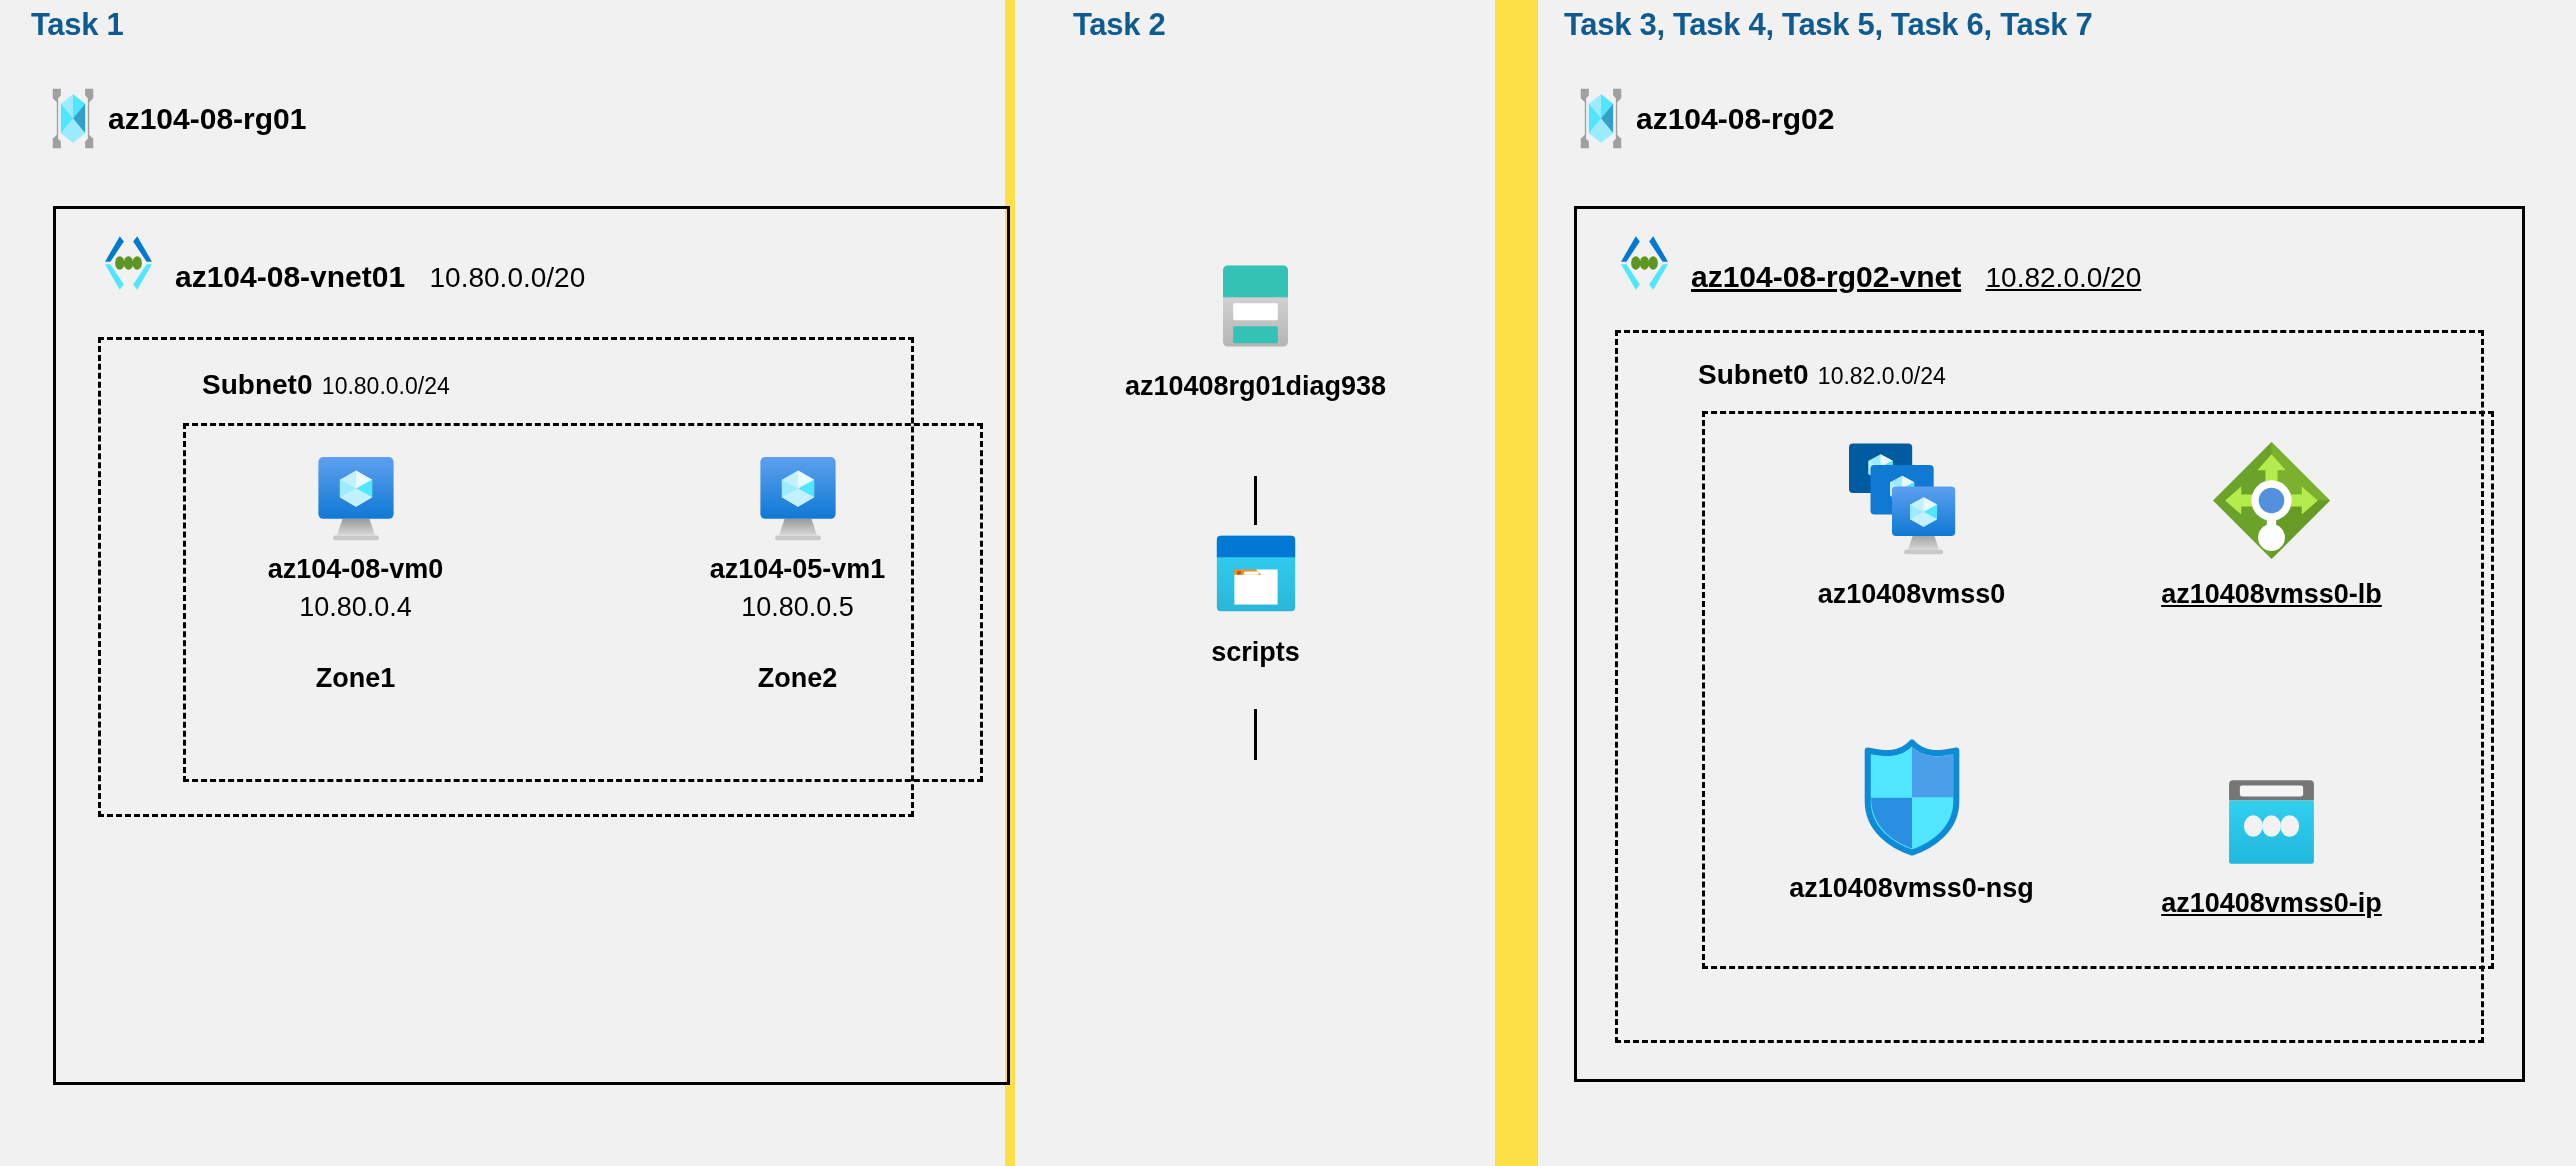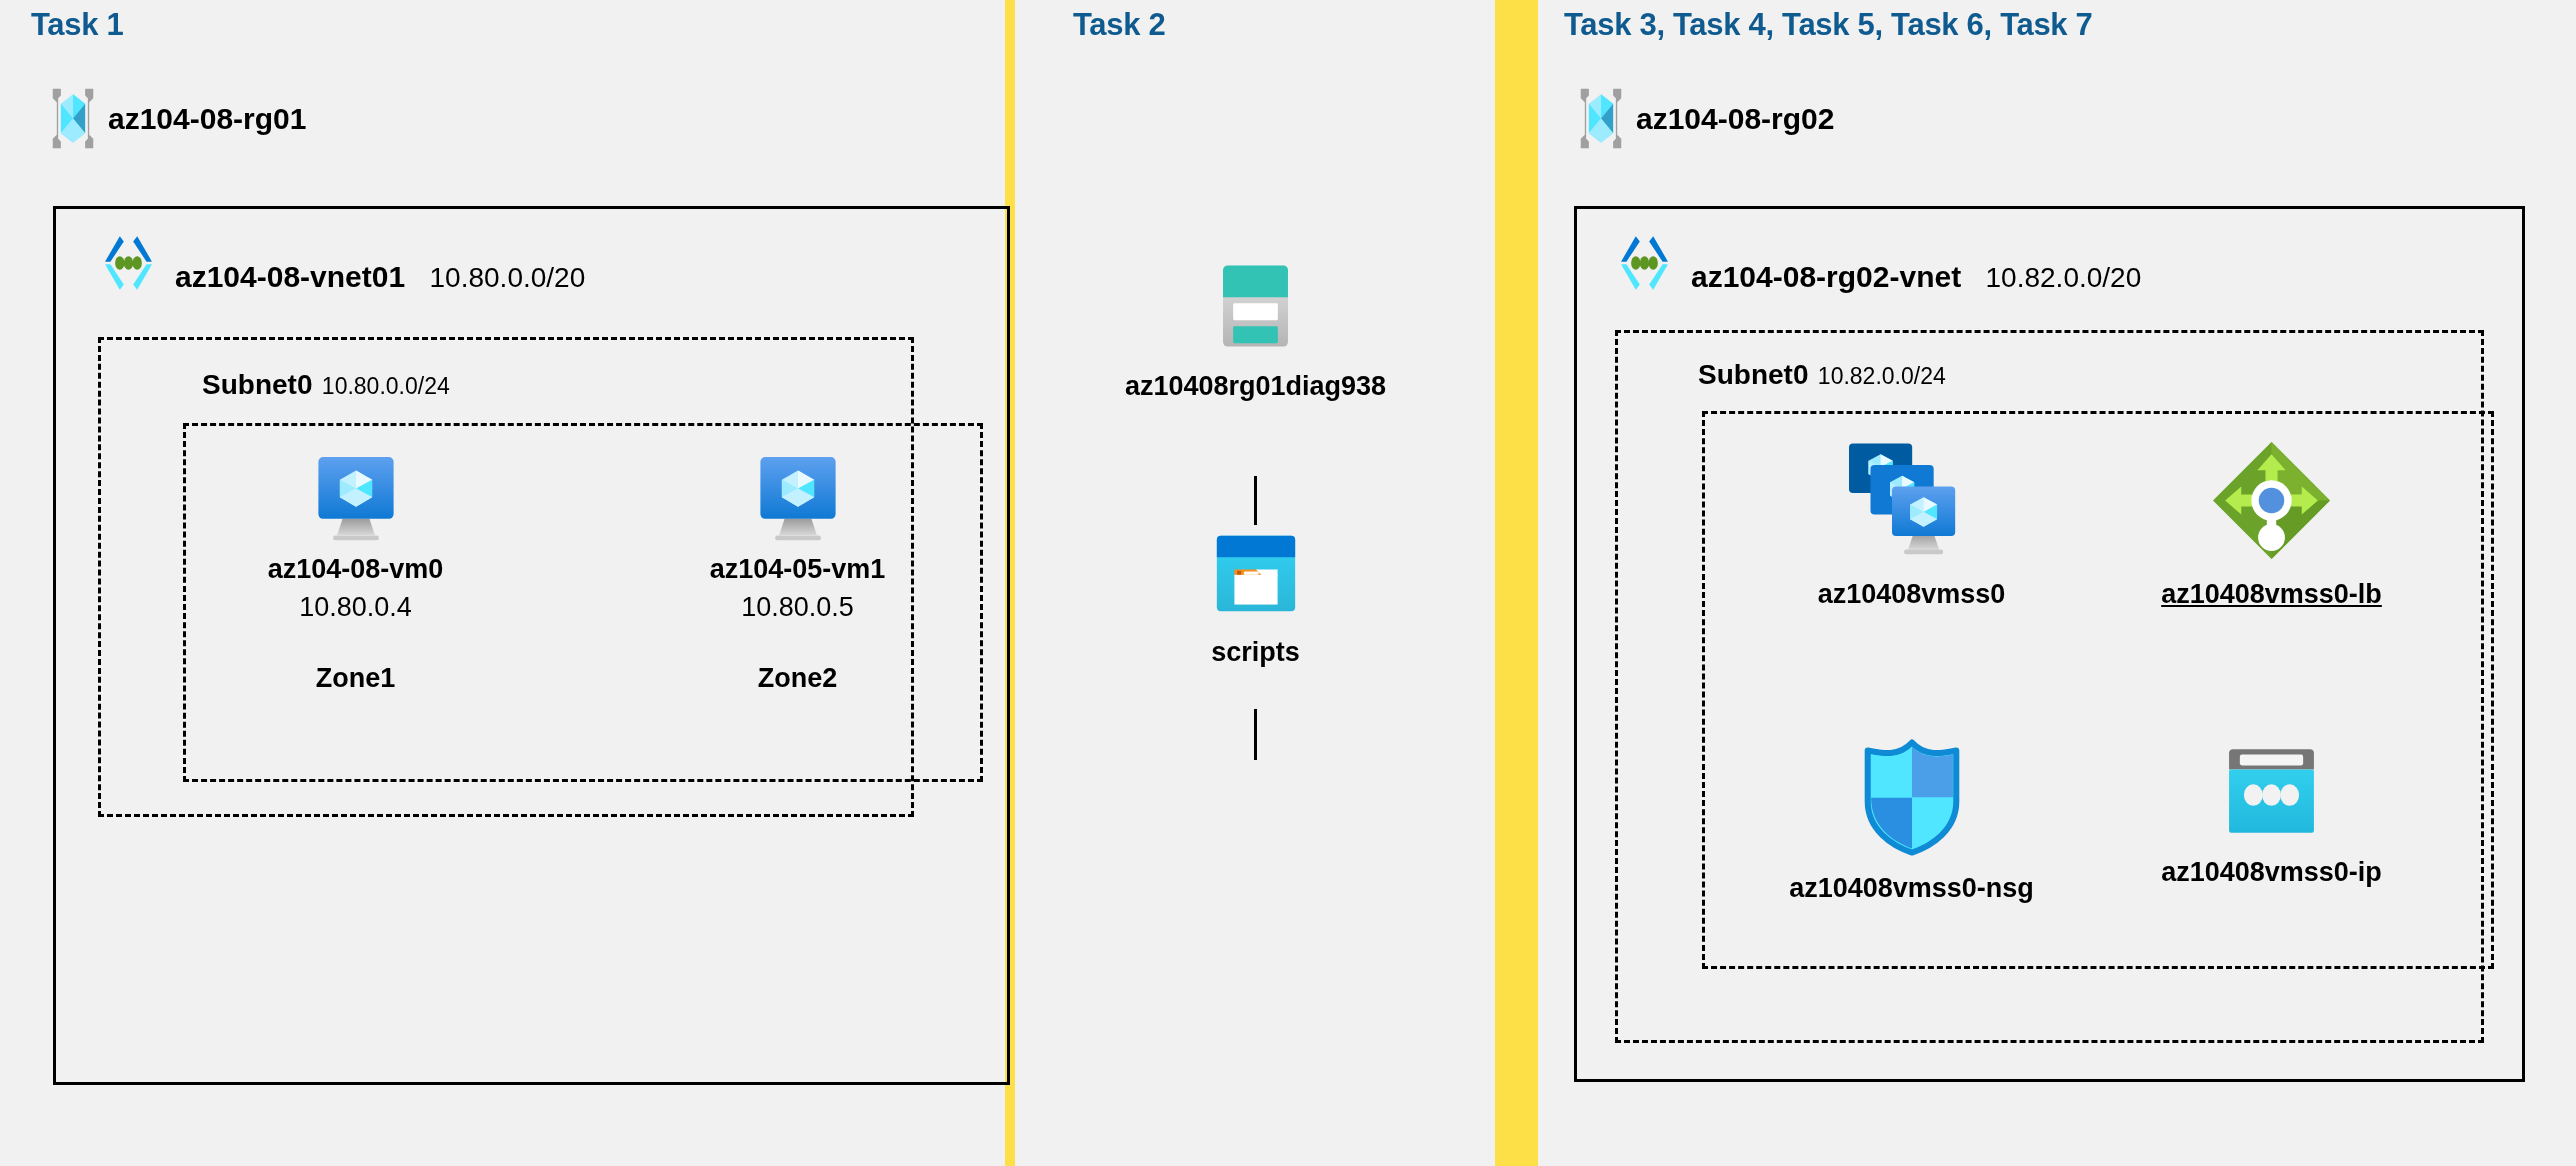--- a/index.html
+++ b/index.html
@@ -202,21 +202,21 @@
         <path d="M40 48 L58 26 L58 70 Z" fill="#32a0c8"></path>
         <path d="M40 48 L22 26 L22 70 Z" fill="#50e6ff"></path>
         <path d="M40 48 L22 70 L40 84 L58 70 Z" fill="#9cebff"></path>
       </svg>
     </span>
     <span class="rg-name">az104-08-rg02</span>
   </div>
 
   <div class="solid-box" style="left:1574px;top:206px;width:951px;height:876px;"></div>
 
-  <div class="vnet-row" style="left:1613px;top:232px;">
+  <div class="vnet-row" style="left:1613px;top:232px;text-decoration:underline;">
     <span>
       <svg width="63" height="62" viewBox="0 0 94 92">
         <path d="M34 6 L40 14 L20 44 L12 44 Z" fill="#0078d4"></path>
         <path d="M12 48 L20 48 L40 78 L34 86 Z" fill="#50e6ff"></path>
         <path d="M60 6 L54 14 L74 44 L82 44 Z" fill="#0078d4"></path>
         <path d="M82 48 L74 48 L54 78 L60 86 Z" fill="#50e6ff"></path>
         <ellipse cx="34" cy="46" rx="7" ry="10" fill="#5e9624"></ellipse>
         <ellipse cx="47" cy="46" rx="7" ry="10" fill="#5e9624"></ellipse>
         <ellipse cx="60" cy="46" rx="7" ry="10" fill="#5e9624"></ellipse>
       </svg>
@@ -301,21 +301,21 @@
         <path d="M76 6 C96 28 122 22 142 18 L142 94 C142 136 106 160 76 170 C46 160 10 136 10 94 L10 18 C30 22 56 28 76 6 Z" fill="#50e6ff" stroke="#0f8ad4" stroke-width="9" stroke-linejoin="round"></path>
         <path d="M76 12 C95 32 120 27 137 24 L137 88 L76 88 Z" fill="#4a9fe8"></path>
         <path d="M76 88 L137 88 C137 132 104 154 76 164 Z" fill="#50e6ff"></path>
         <path d="M76 88 L15 88 C15 132 48 154 76 164 Z" fill="#2a8fe0"></path>
         <path d="M76 12 C57 32 32 27 15 24 L15 88 L76 88 Z" fill="#50e6ff"></path>
       </svg>
     </span>
     <div class="node-label" style="margin-top:16px;">az10408vmss0-nsg</div>
   </div>
 
-  <div class="node" style="left:2103px;top:745px;width:337px;">
+  <div class="node" style="left:2103px;top:776px;width:337px;text-decoration:underline;">
     <span>
       <svg width="101" height="96" viewBox="0 0 150 142">
         <defs>
           <linearGradient id="pipBody" x1="0" y1="0" x2="0" y2="1">
             <stop offset="0%" stop-color="#32cfee"></stop>
               <stop offset="100%" stop-color="#21b8dd"></stop>
           </linearGradient>
         </defs>
         <path d="M12 12 a6 6 0 0 1 6 -6 h114 a6 6 0 0 1 6 6 v24 h-126 z" fill="#767676"></path>
         <rect x="28" y="14" width="94" height="16" rx="3" fill="#f5f5f5"></rect>

